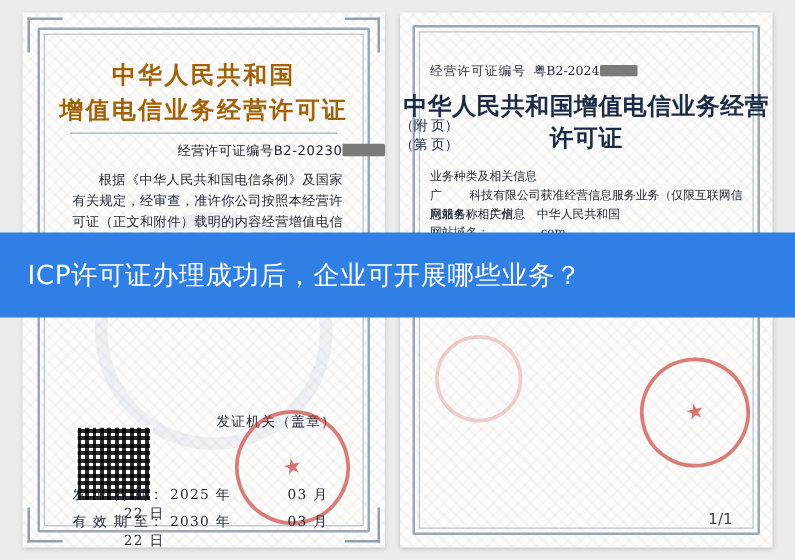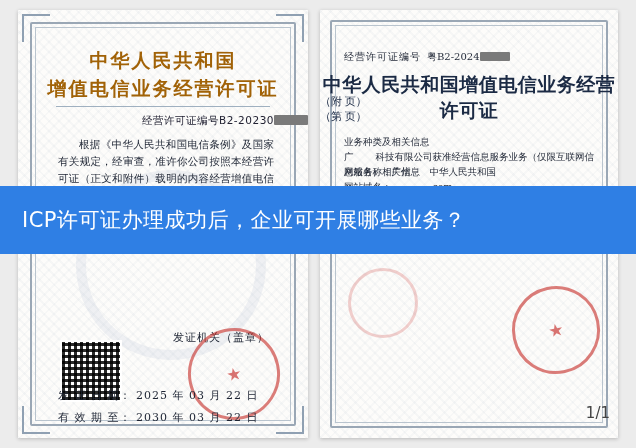--- a/index.html
+++ b/index.html
@@ -121,21 +121,21 @@
   .seal-left{left:170px;top:318px;width:86px;height:86px;}
   .seal-star{font-size:17px;}
   .date-row{
     position:absolute;left:40px;right:34px;
     font-size:11px;color:#1d2433;letter-spacing:1px;
     font-family:"DejaVu Serif","Liberation Serif",serif;
   }
   .d1{top:378px;}
   .d2{top:400px;}
   .dnum{display:inline-block;min-width:26px;text-align:left;}
-  .dnum.sm{min-width:16px;}
+  .dnum.sm{min-width:16px;margin-left:41px;}
 
   
   .wm{
     position:absolute;left:58px;top:160px;width:170px;height:170px;
     border:10px solid rgba(170,185,205,.17);
     border-radius:50%;
     pointer-events:none;
   }
 
   
@@ -163,21 +163,21 @@
   .r-sub .pg{display:block;}
   .r-sec{
     position:absolute;left:24px;right:20px;
     font-size:9.5px;color:#1d2433;line-height:15px;
     font-family:"DejaVu Serif","Liberation Serif",serif;
   }
   .s1{top:124px;}
   .s2{top:154px;}
   .seal-right{right:18px;top:276px;width:82px;height:82px;}
   .r-foot{
-    position:absolute;right:8px;bottom:16px;font-size:15px;color:#444;
+    position:absolute;right:32px;bottom:16px;font-size:12px;color:#444;
   }
   .r-stampfaint{
     position:absolute;left:28px;top:258px;width:64px;height:64px;
     border:3px solid rgba(199,46,42,.22);border-radius:50%;
   }
 
   
   .banner{
     position:absolute;left:0;right:0;top:186px;height:68px;
     background:#2f7fe4;

